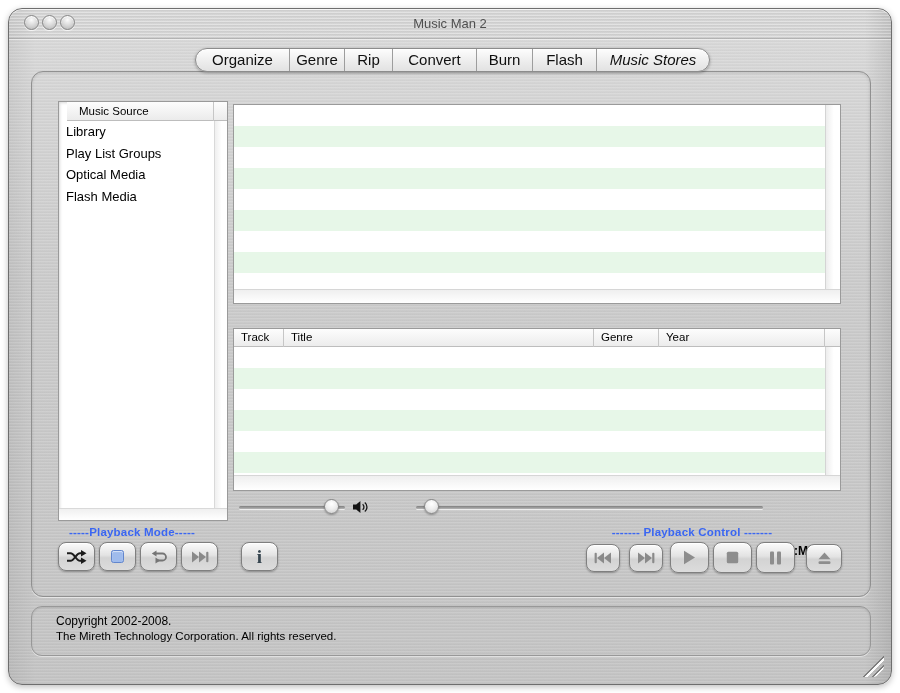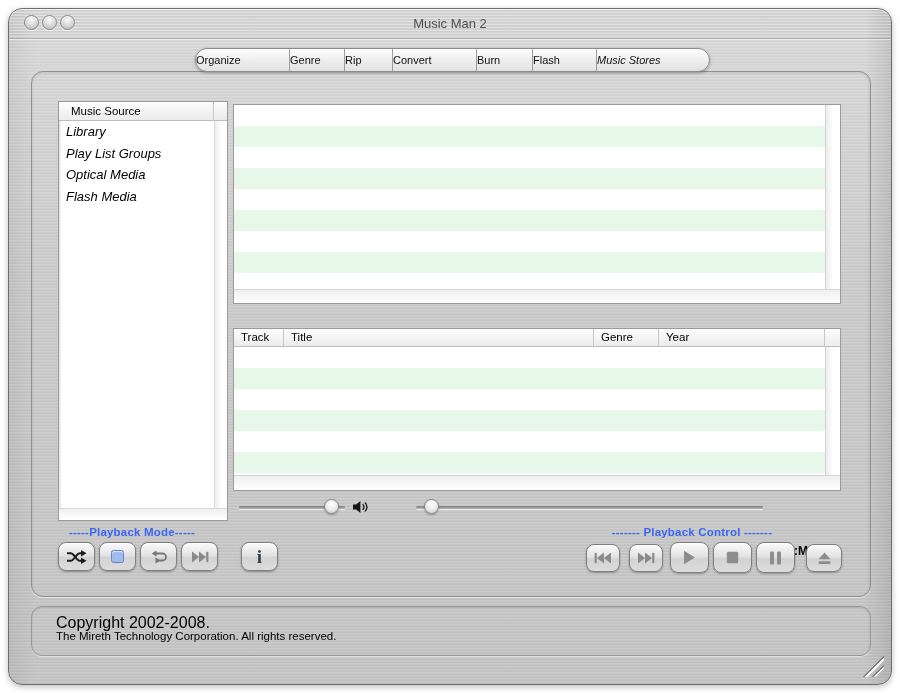--- a/index.html
+++ b/index.html
@@ -32,39 +32,39 @@
     background:radial-gradient(circle at 50% 30%,#fbfbfb 0%,#dcdcdc 45%,#b3b3b3 100%);
     box-shadow:0 1px 1px rgba(255,255,255,0.8), inset 0 1px 1px rgba(255,255,255,0.9);}
   .t1{left:15px}.t2{left:33px}.t3{left:51px}
   .title{position:absolute;left:0;right:0;top:0;height:30px;line-height:30px;
     text-align:center;font-size:13px;color:#4f4f4f;}
   
   .tabbar{position:absolute;left:186px;top:39px;height:24px;display:flex;
     border:1px solid #8c8c8c;border-radius:12px;overflow:hidden;
     box-shadow:0 1px 3px rgba(0,0,0,0.3), inset 0 1px 0 rgba(255,255,255,0.9);
     background:linear-gradient(180deg,#fdfdfd,#ececec 60%,#e2e2e2);z-index:5;}
-  .tab{height:38px;line-height:22px;font-size:11px;color:#101010;
+  .tab{height:38px;line-height:22px;text-align:center;font-size:15px;color:#101010;
     border-right:1px solid #9d9d9d;cursor:default;}
   .tab:last-child{border-right:none;font-style:italic;}
   .tab:nth-child(1){width:94px}.tab:nth-child(2){width:55px}.tab:nth-child(3){width:48px}
   .tab:nth-child(4){width:84px}.tab:nth-child(5){width:56px}.tab:nth-child(6){width:64px}
   .tab:nth-child(7){width:112px}
   
   .panel{position:absolute;left:22px;top:62px;width:840px;height:526px;
     border:1px solid #909090;border-radius:12px;
     box-shadow:inset 0 1px 3px rgba(0,0,0,0.12), 0 1px 0 rgba(255,255,255,0.5);}
   
   .whitebox{position:absolute;background:#fff;border:1px solid #9a9a9a;
     box-shadow:inset 1px 1px 3px rgba(0,0,0,0.15);}
   .sidebar{left:49px;top:92px;width:170px;height:420px;}
-  .sb-header{position:absolute;left:0;top:0;right:0;height:19px;
+  .sb-header{position:absolute;left:8px;top:0;right:0;height:19px;
     background:linear-gradient(180deg,#fdfdfd,#ebebeb);border-bottom:1px solid #bdbdbd;
     font-size:11.5px;line-height:18px;padding-left:12px;color:#000;}
   .sb-header-divider{position:absolute;right:13px;top:0;height:19px;width:1px;background:#c6c6c6;}
-  .sb-list{position:absolute;left:0;top:19px;right:13px;bottom:12px;overflow:hidden;font-style:italic;}
+  .sb-list{position:absolute;left:0;top:19px;right:13px;bottom:12px;overflow:hidden;}
   .sb-item{height:21.5px;line-height:21.5px;padding-left:7px;font-size:13px;color:#000;}
   .sb-scrollcol{position:absolute;top:19px;right:0;bottom:12px;width:13px;
     border-left:1px solid #d9d9d9;background:linear-gradient(90deg,#efefef,#fff 55%);}
   .sb-hstrip{position:absolute;left:0;right:0;bottom:0;height:12px;
     border-top:1px solid #d9d9d9;background:linear-gradient(180deg,#f0f0f0,#fff);}
   .stripes{background:repeating-linear-gradient(180deg,#ffffff 0px,#ffffff 21px,
     var(--stripe-green) 21px,var(--stripe-green) 42px);}
   .toplist{left:224px;top:95px;width:608px;height:200px;}
   .list-body{position:absolute;left:0;top:0;right:0;bottom:14px;}
   .scrollcol{position:absolute;top:0;right:0;bottom:14px;width:15px;
@@ -110,21 +110,21 @@
     display:flex;align-items:center;justify-content:center;cursor:default;}
   .h29{height:29px}.h31{height:31px}
   .bluesq{width:13px;height:13px;border-radius:2.5px;background:#9fbbec;
     border:1px solid #6286cd;box-shadow:inset 0 1px 1px rgba(255,255,255,0.6);}
   .infobtn{font-family:"Liberation Serif","DejaVu Serif",serif;font-weight:bold;
     font-size:19px;color:#36454f;line-height:1;}
   
   .footer{position:absolute;left:22px;top:597px;width:840px;height:50px;
     border:1px solid #989898;border-radius:11px;
     box-shadow:inset 0 1px 2px rgba(0,0,0,0.10), 0 1px 0 rgba(255,255,255,0.5);}
-  .footer .l1{position:absolute;left:24px;top:7px;font-size:16px;color:#000;}
+  .footer .l1{position:absolute;left:24px;top:7px;font-size:12px;color:#000;}
   .footer .l2{position:absolute;left:24px;top:23px;font-size:11.5px;color:#000;}
   
   .grip{position:absolute;right:7px;bottom:7px;width:22px;height:22px;
     clip-path:polygon(100% 0,100% 100%,0 100%);
     background:repeating-linear-gradient(-45deg,
       rgba(255,255,255,0.95) 0 1.5px, rgba(110,110,110,0.8) 1.5px 3px, transparent 3px 6px);
     border-bottom-right-radius:12px;}
 </style>
 </head>
 <body>

